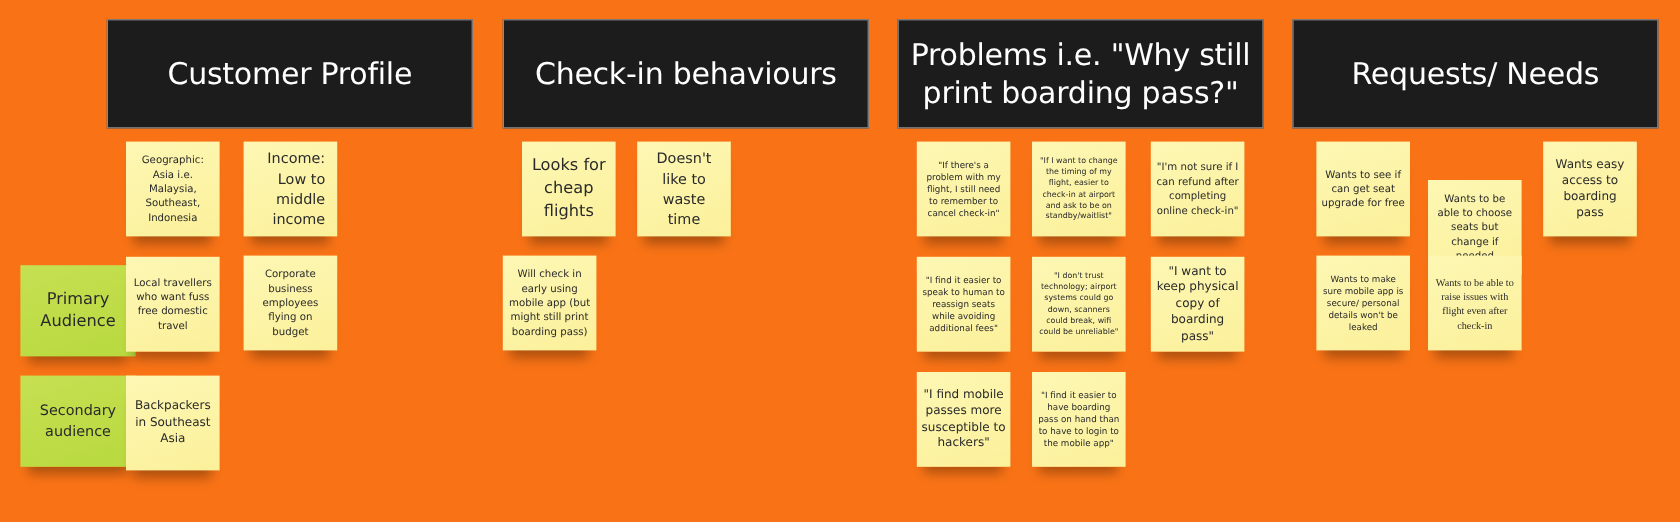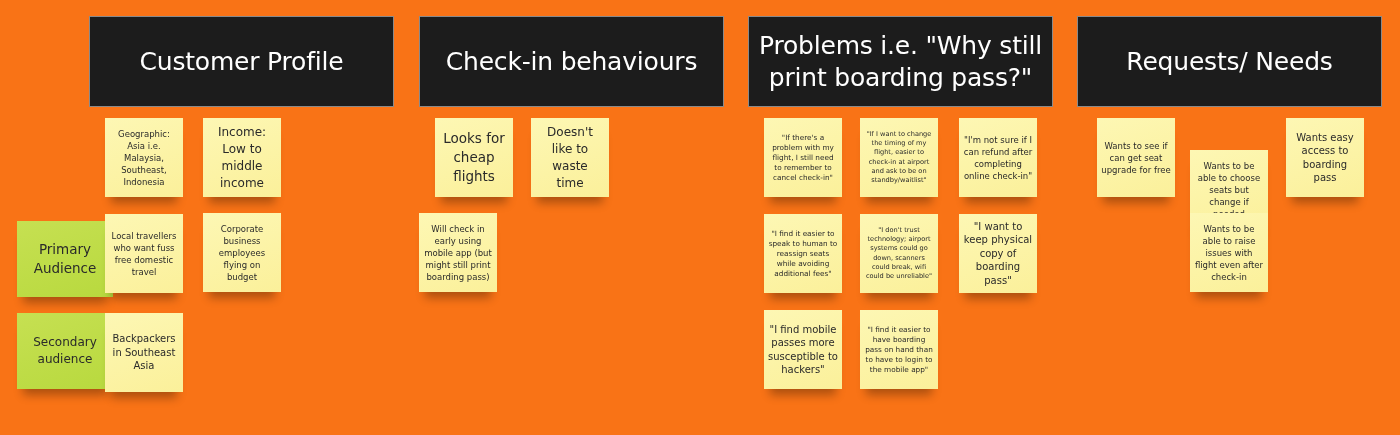--- a/index.html
+++ b/index.html
@@ -49,21 +49,21 @@
   <div class="sticky green fs-xl" style="left:17px; top:221px;">
     <span>Primary Audience</span>
   </div>
   <div class="sticky green fs-l" style="left:17px; top:313px;">
     <span>Secondary audience</span>
   </div>
 
   <div class="sticky yellow fs-s" style="left:105px; top:118px;">
     <span style="padding:0 6px;">Geographic: Asia i.e. Malaysia, Southeast, Indonesia</span>
   </div>
-  <div class="sticky yellow fs-l" style="left:203px; top:118px;">
+  <div class="sticky yellow fs-l" style="left:203px; top:118px;text-align:right;">
     <span style="padding:0 6px;">Income: Low to middle income</span>
   </div>
   <div class="sticky yellow fs-s" style="left:105px; top:214px;">
     <span>Local travellers who want fuss free domestic travel</span>
   </div>
   <div class="sticky yellow fs-s" style="left:203px; top:213px;">
     <span style="padding:0 6px;">Corporate business employees flying on budget</span>
   </div>
   <div class="sticky yellow fs-m" style="left:105px; top:313px;">
     <span>Backpackers in Southeast Asia</span>
@@ -106,17 +106,20 @@
 
   <div class="sticky yellow fs-s" style="left:1097px; top:118px;">
     <span>Wants to see if can get seat upgrade for free</span>
   </div>
   <div class="sticky yellow fs-s" style="left:1190px; top:118px;margin-top:32px;">
     <span>Wants to be able to choose seats but change if needed</span>
   </div>
   <div class="sticky yellow fs-m" style="left:1286px; top:118px;">
     <span>Wants easy access to boarding pass</span>
   </div>
-  <div class="sticky yellow fs-s" style="left:1190px; top:213px;">
+  <div class="sticky yellow fs-xs" style="left:1097px; top:213px;">
+    <span>Wants to make sure mobile app is secure/ personal details won't be leaked</span>
+  </div>
+  <div class="sticky yellow fs-s" style="left:1190px; top:213px;font-family:Liberation Serif, serif;">
     <span>Wants to be able to raise issues with flight even after check-in</span>
   </div>
 
 </div>
 
 </body></html>

